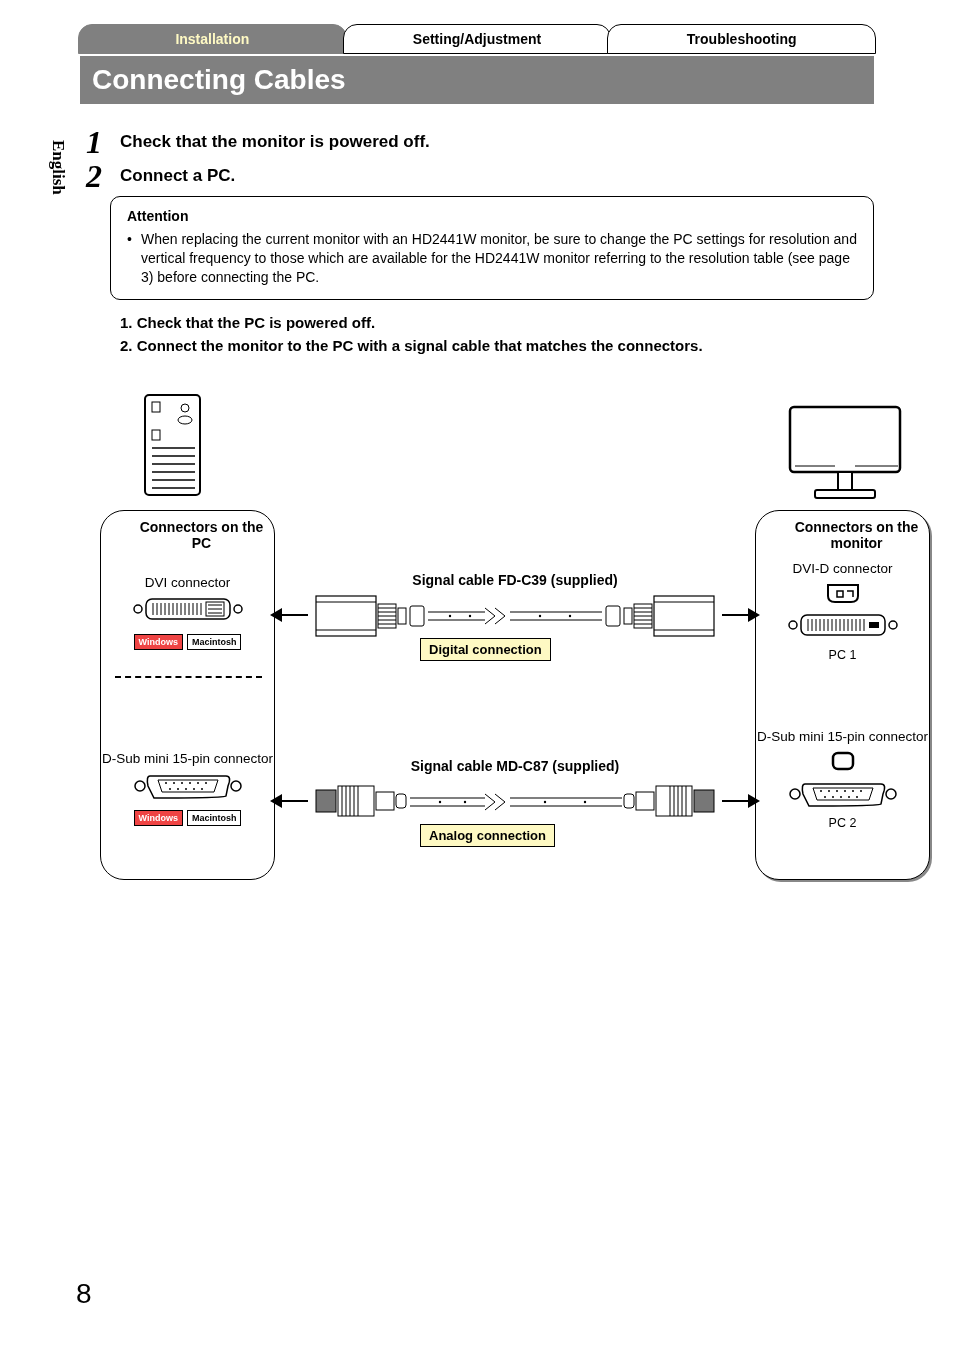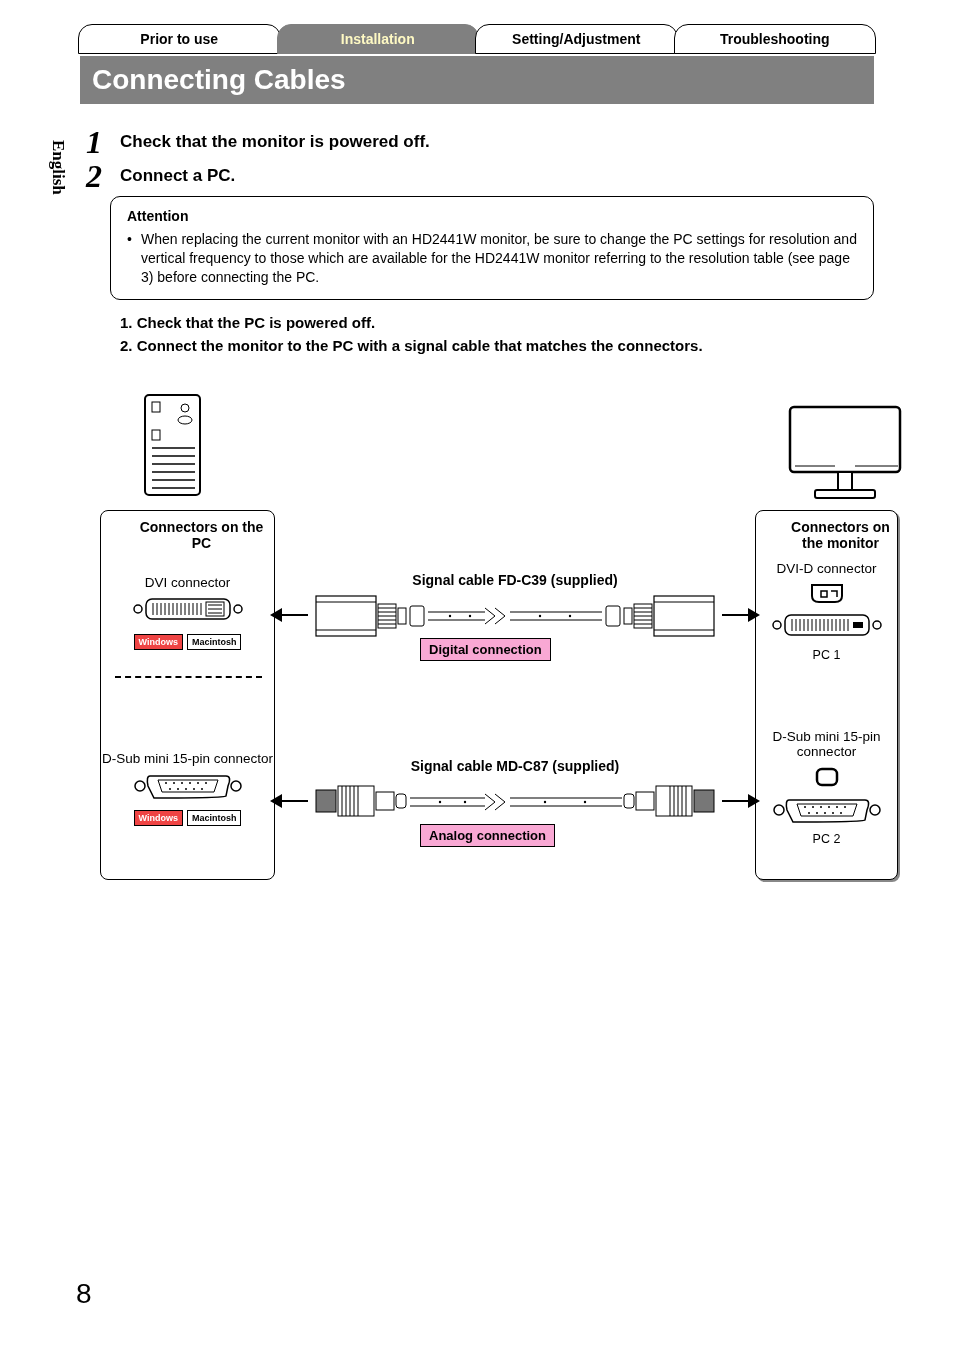--- a/index.html
+++ b/index.html
@@ -79,26 +79,26 @@
   .diagram-wrap {
     position: relative;
     margin-top: 36px;
     margin-left: -20px;
     width: 830px;
     height: 520px;
   }
   .dg-panel {
     position: absolute;
     border: 1.5px solid #000;
-    border-radius: 8px;
+    border-radius: 24px;
     background: #fff;
     padding-left: 28px;
   }
   .dg-left { left: 0; top: 120px; width: 175px; height: 370px; }
-  .dg-right { left: 655px; top: 120px; width: 143px; height: 370px; box-shadow: 2px 2px 0 #888; }
+  .dg-right { left: 655px; top: 120px; width: 175px; height: 370px; box-shadow: 2px 2px 0 #888; }
   .dg-panel .pt { font-weight: bold; font-size: 14px; text-align: center; padding-top: 8px; line-height: 1.2; }
 
   .conn-group { position: absolute; left: 0; width: 100%; text-align: center; }
   .conn-label { font-size: 13.5px; line-height: 1.15; margin-bottom: 4px; }
   .pc-tag { font-size: 12.5px; margin-top: 4px; }
 
   .os-row { display: flex; justify-content: center; gap: 4px; margin-top: 6px; }
   .os-badge { font-size: 9px; font-weight: bold; border: 1px solid #000; padding: 2px 4px; }
   .os-badge.win { background: #ef4444; color: #fff; }
 
@@ -106,21 +106,21 @@
 
   
   .port {
     display: inline-block;
     width: 120px;
     height: 30px;
   }
 
   
   .mid-label { position: absolute; font-weight: bold; font-size: 14px; text-align: center; width: 300px; }
-  .tag-box { position: absolute; border: 1.5px solid #000; font-size: 13px; font-weight: bold; padding: 3px 8px; background: #f9a8d4; }
+  .tag-box { position: absolute; border: 1.5px solid #000; font-size: 13px; font-weight: bold; padding: 3px 8px; background: #fef9c3; }
 
   .arrow { position: absolute; height: 2px; background: #000; }
   .arrow::before, .arrow::after {
     content: '';
     position: absolute;
     top: -6px;
     width: 0; height: 0;
     border-top: 7px solid transparent;
     border-bottom: 7px solid transparent;
   }
@@ -141,21 +141,20 @@
   .cable-svg { position: absolute; }
 </style>
 </head>
 <body>
 
 <div class="page">
 
   <div class="lang-tab">English</div>
 
   <div class="nav-row">
-    <div class="nav-tab">Prior to use</div>
     <div class="nav-tab active">Installation</div>
     <div class="nav-tab">Setting/Adjustment</div>
     <div class="nav-tab">Troubleshooting</div>
   </div>
 
   <div class="section-title">Connecting Cables</div>
 
   <div class="steps">
     <div class="step">
       <div class="step-num">1</div>

